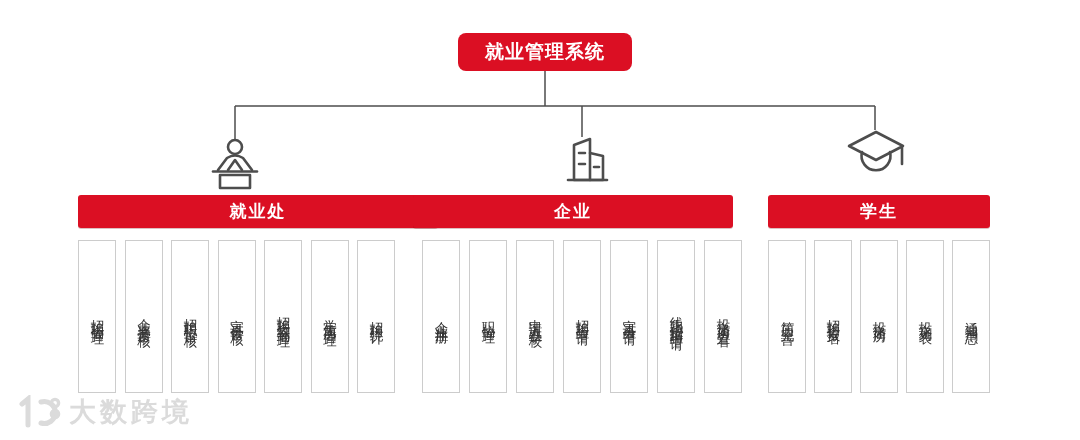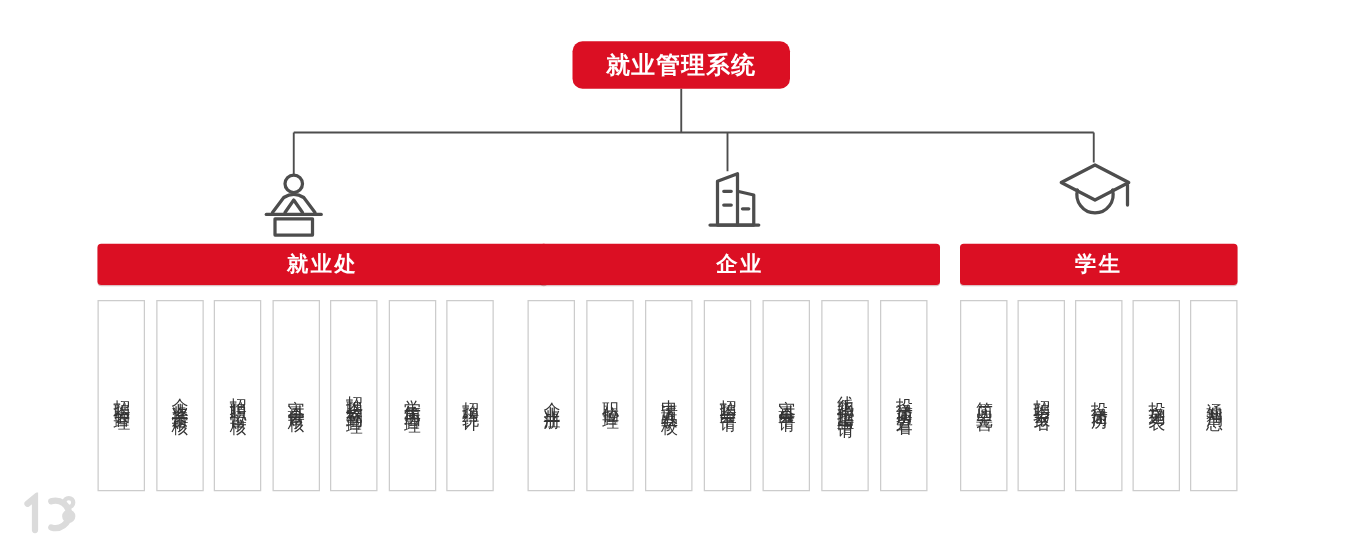--- a/index.html
+++ b/index.html
@@ -14,21 +14,21 @@
     display:flex;align-items:center;justify-content:center;
     color:#fff;font-size:19px;font-weight:bold;letter-spacing:1px;text-align:center;
   }
   .bar{
     position:absolute;top:195px;height:33px;background:var(--red,#db0f23);
     border-radius:3px;display:flex;align-items:center;justify-content:center;
     color:#fff;font-size:17px;font-weight:bold;letter-spacing:2px;
     box-shadow:0 1px 0 rgba(120,0,10,.25);
   }
   .bar-left{left:78px;width:360px;}
-  .bar-mid{left:432px;width:320px;}
+  .bar-mid{left:413px;width:320px;}
   .bar-right{left:768px;width:222px;}
   .icon{position:absolute;}
   .icon path,.icon circle,.icon rect{fill:none;stroke:#4d4d4d;stroke-width:2.6;
     stroke-linecap:round;stroke-linejoin:round;}
   .colgroup{
     position:absolute;top:240px;height:153px;display:flex;justify-content:space-between;
   }
   .cg-left{left:78px;width:317px;}
   .cg-mid{left:422px;width:320px;}
   .cg-right{left:768px;width:222px;}
@@ -151,15 +151,16 @@
       </div>
   </div>
 
   <div class="watermark">
     <svg class="wm-logo" width="48" height="34" viewBox="0 0 48 34">
       <path d="M8,9 L14,4 L14,30" stroke-width="5"></path>
       <path d="M23,7 A11,11 0 1 0 23,28" stroke-width="5" transform="rotate(180 25 17.5)"></path>
       <circle cx="41" cy="8" r="3.6" stroke-width="3.4"></circle>
       <circle cx="41" cy="19" r="3.6" stroke-width="3.4"></circle>
     </svg>
+    <span class="wm-text">大数跨境</span>
   </div>
 
 </div>
 
 </body></html>

